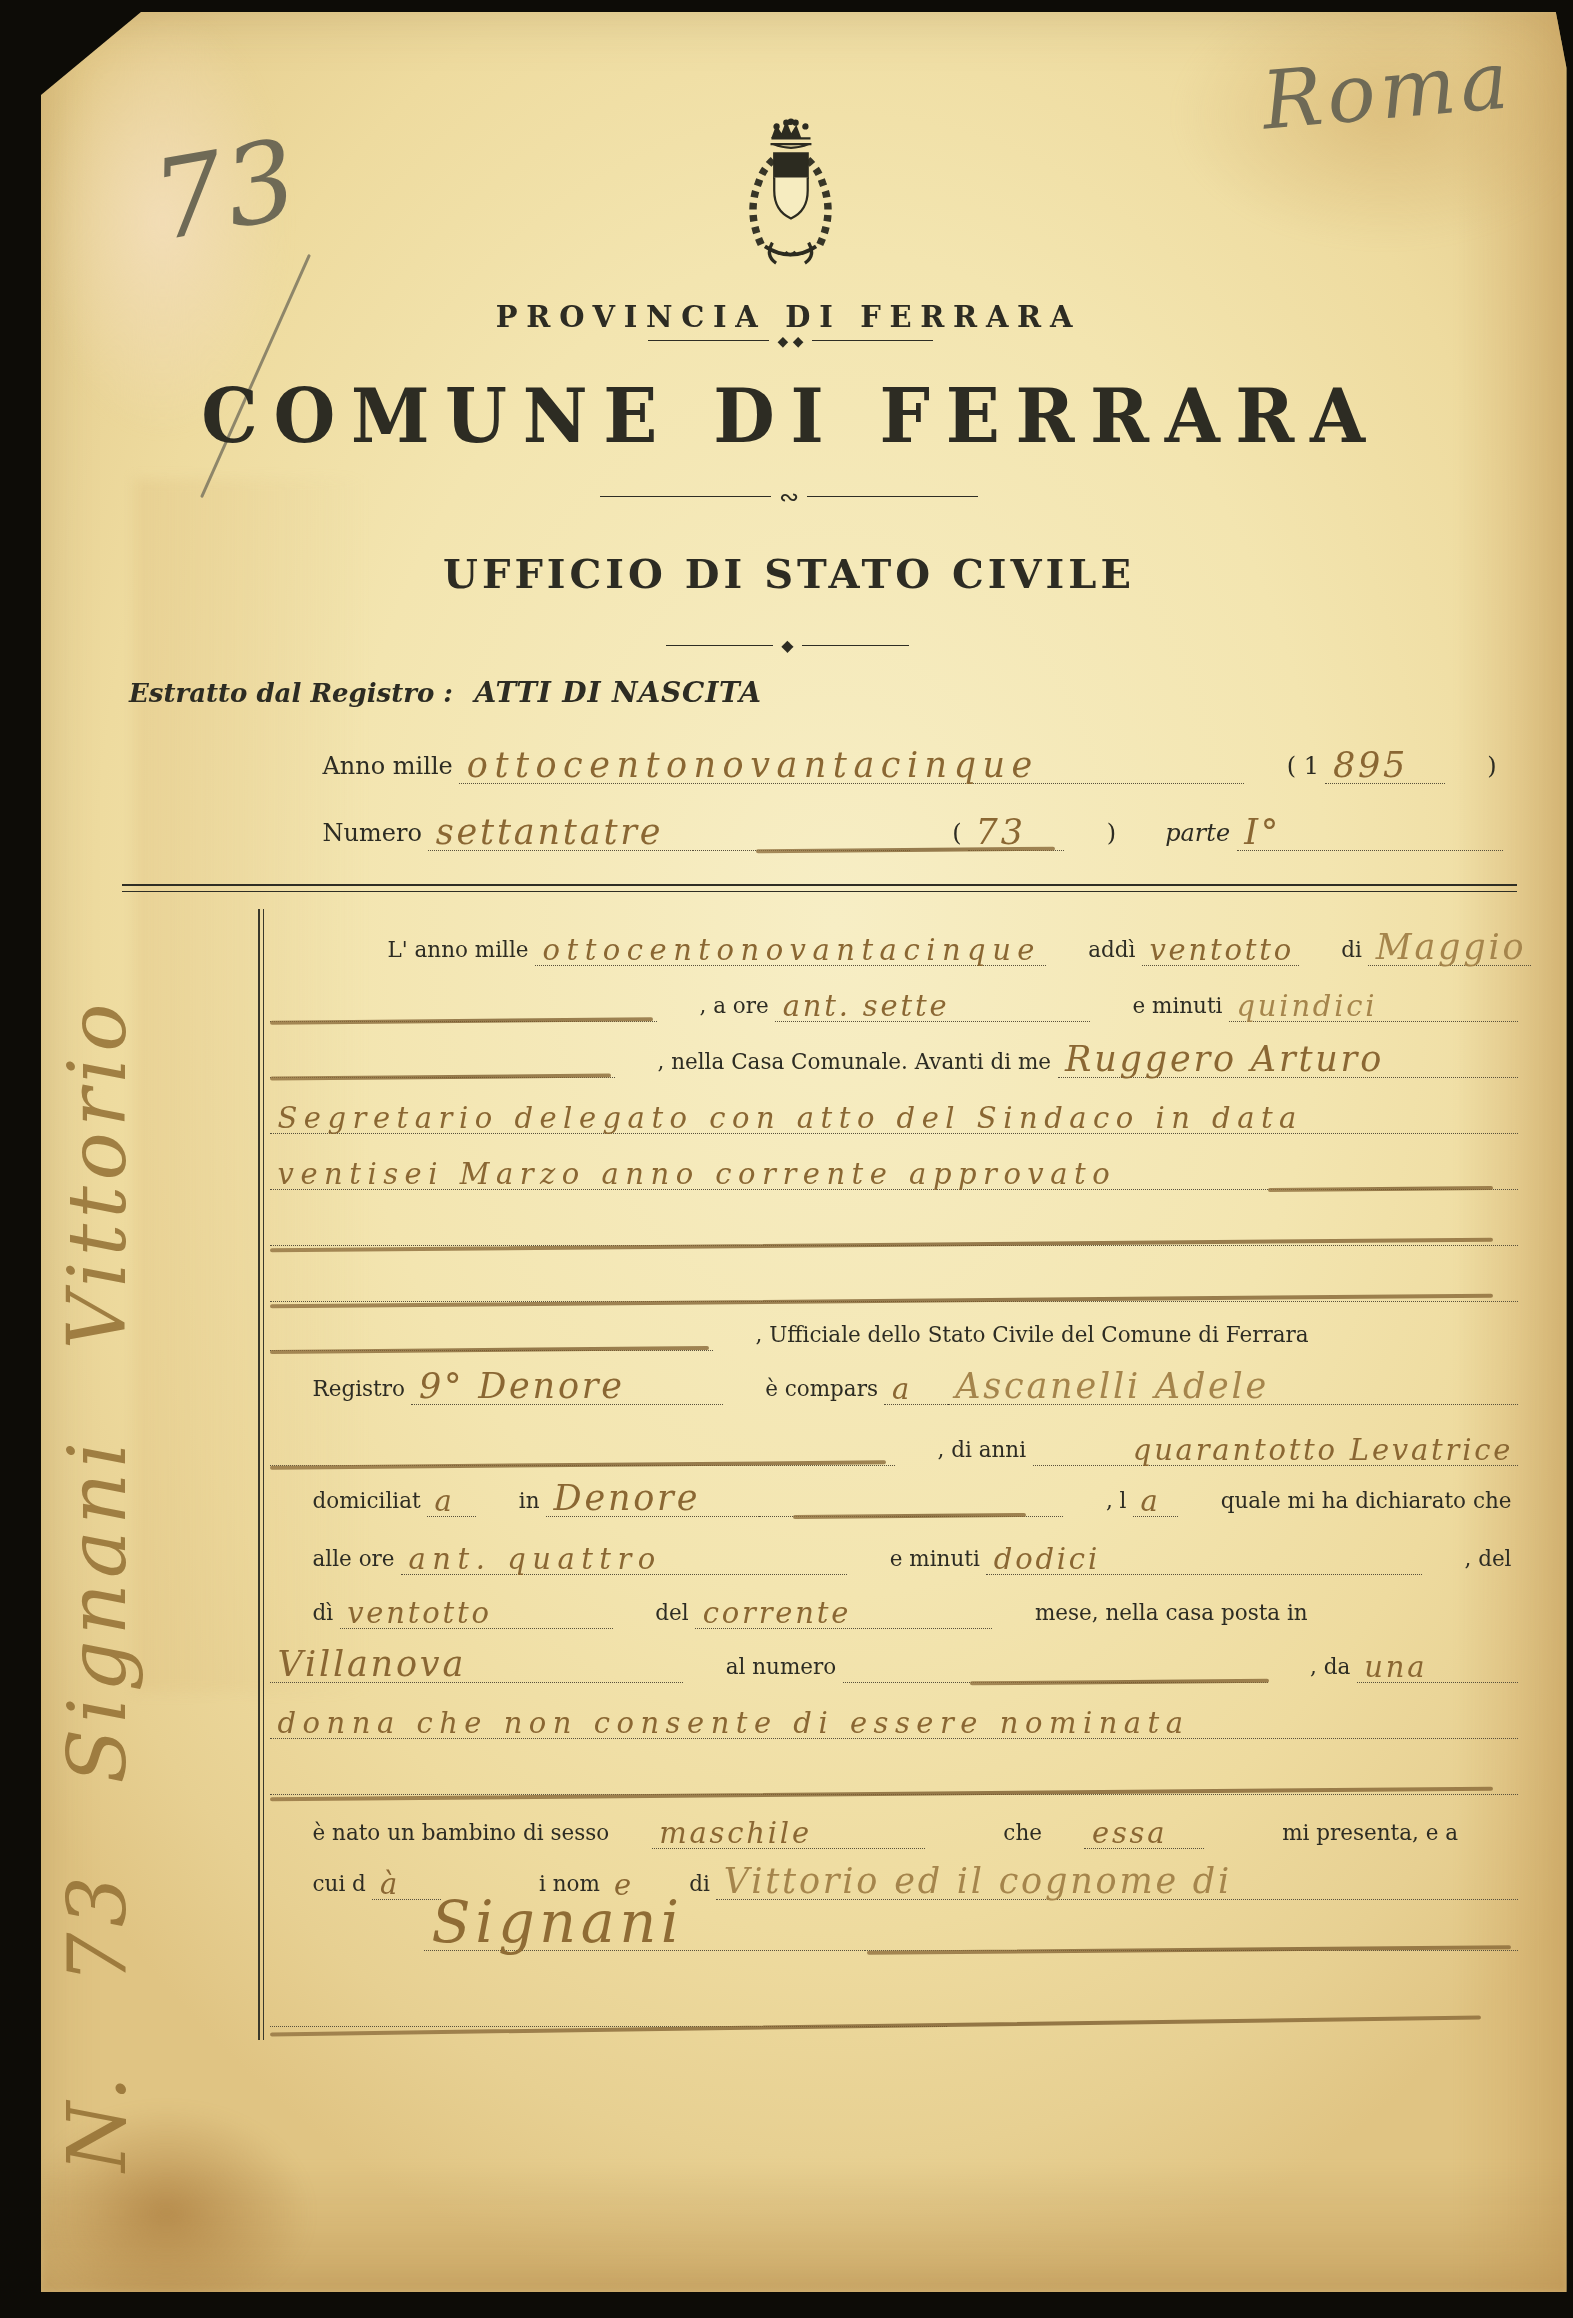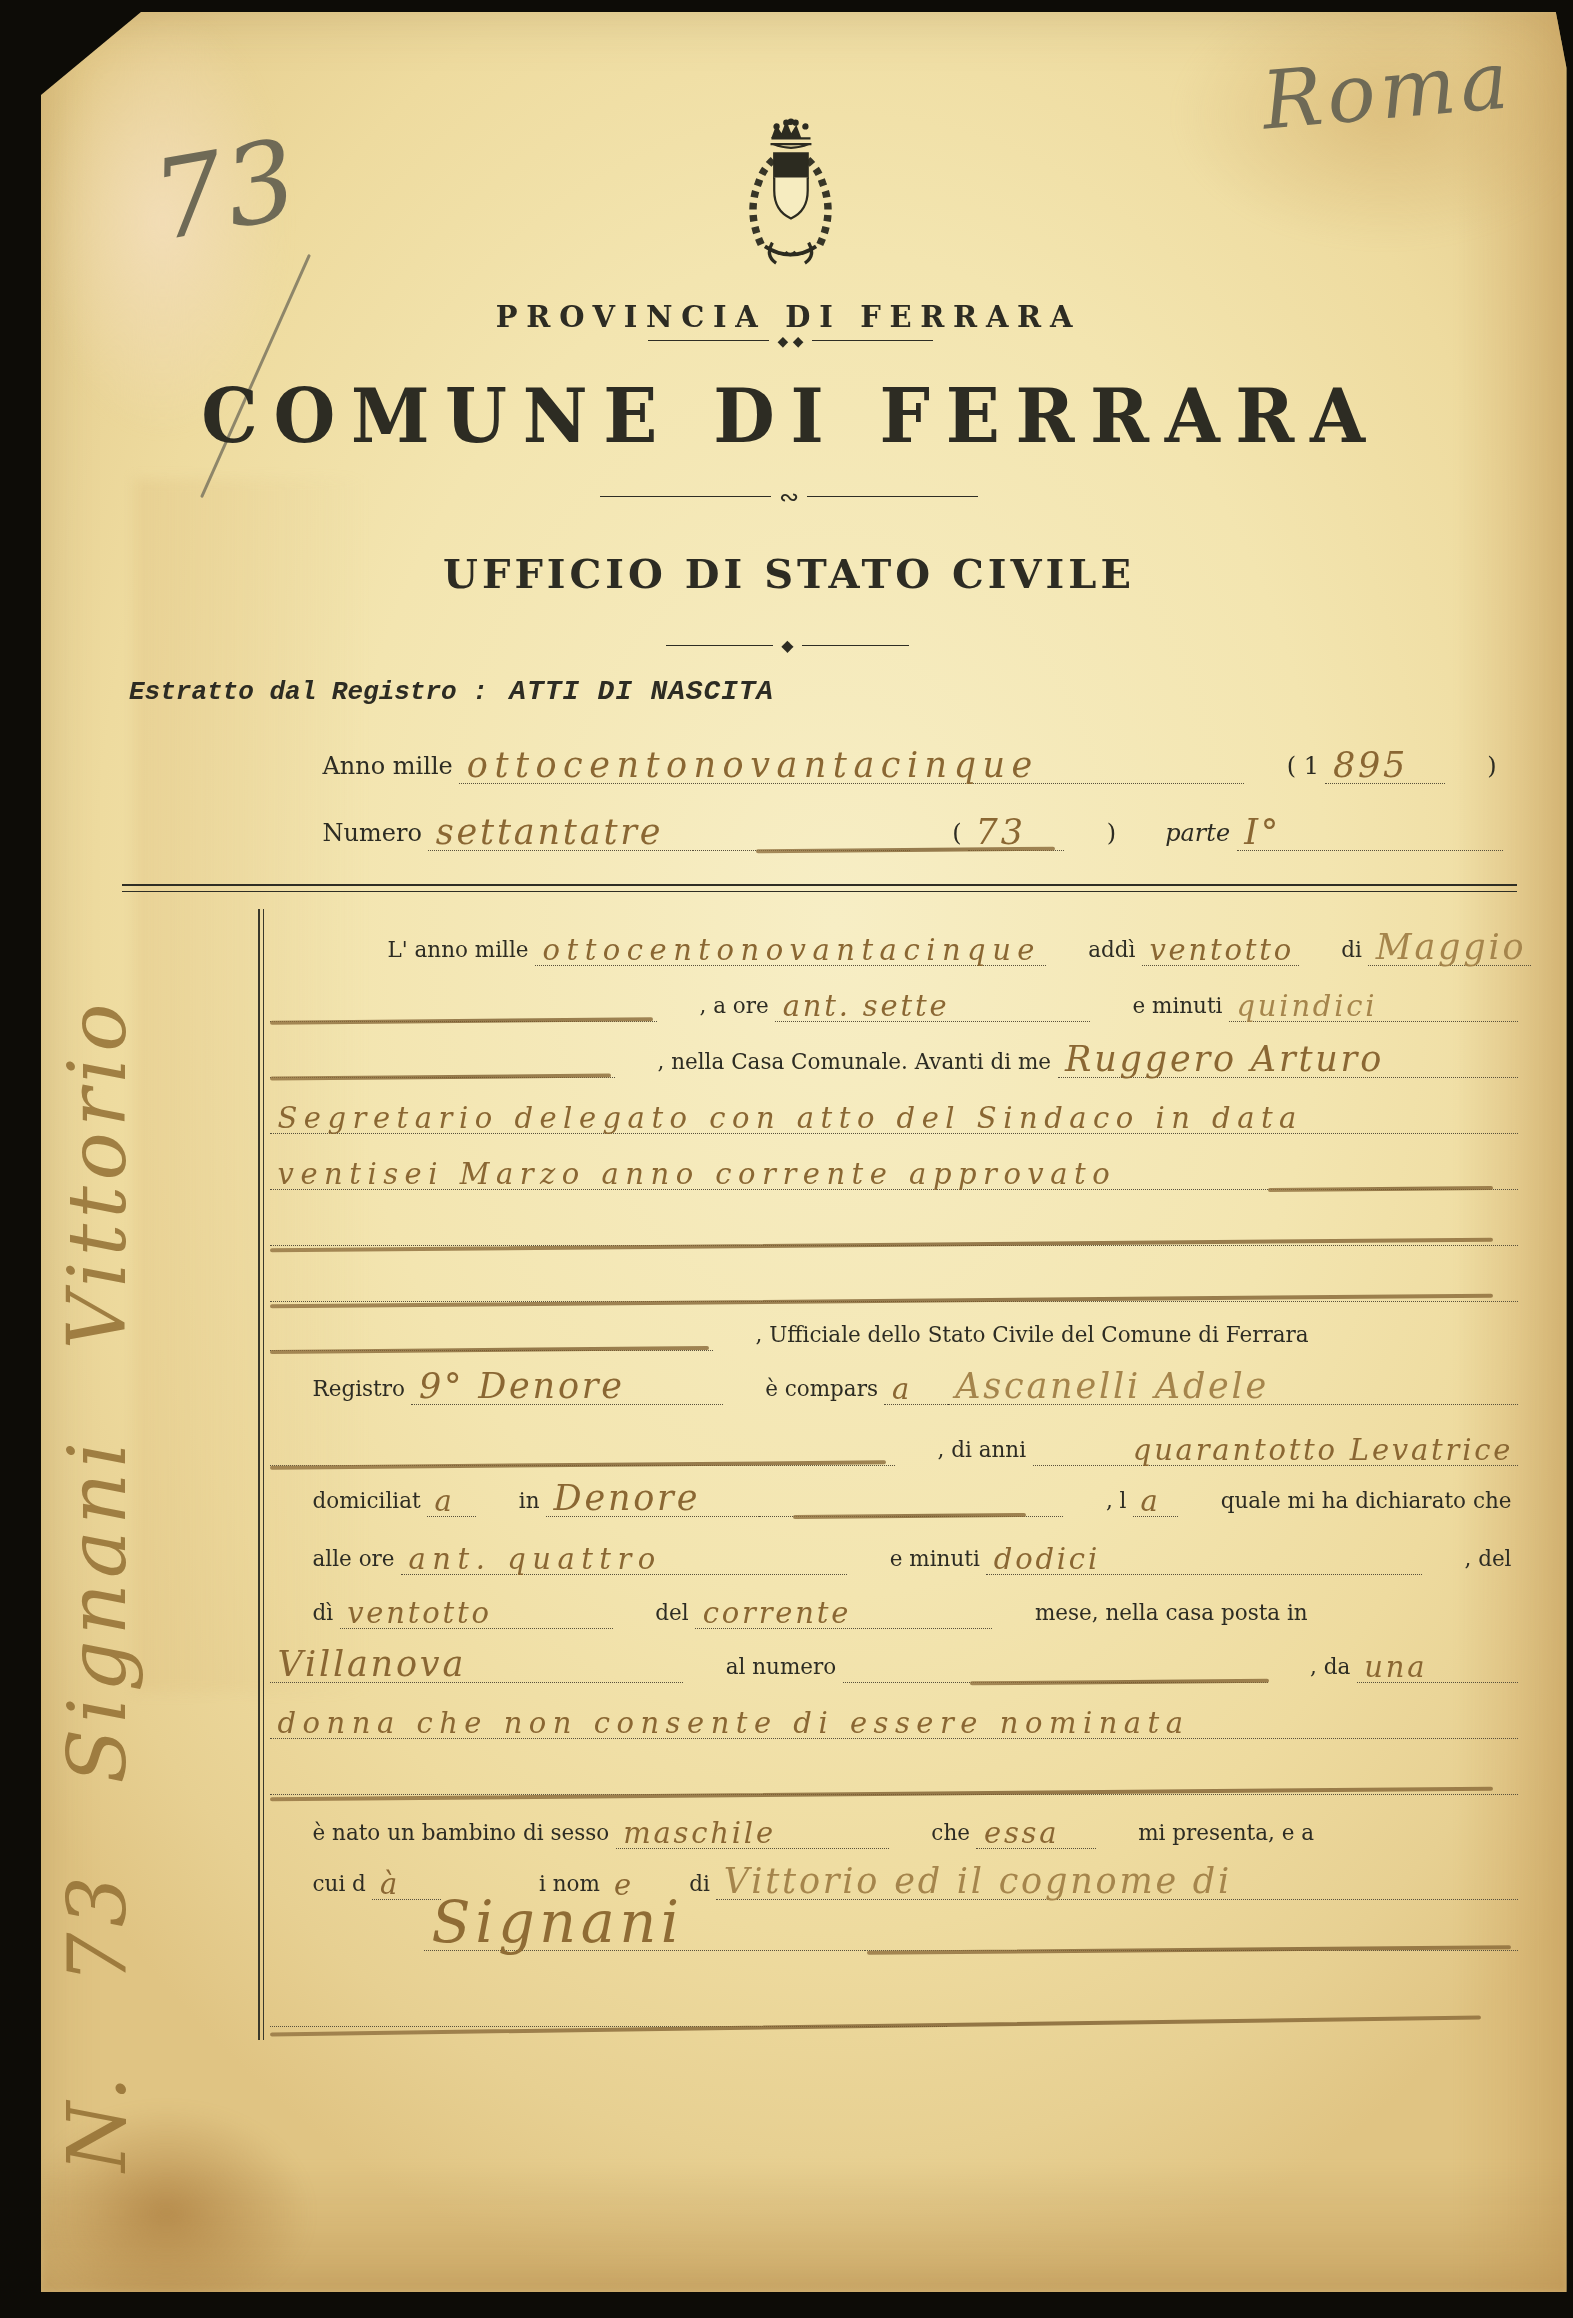--- a/index.html
+++ b/index.html
@@ -23,21 +23,21 @@
   .st-mid{left:93px;top:467px;width:233px;height:1213px;background:linear-gradient(to right,rgba(222,192,128,.35),rgba(222,192,128,0));filter:blur(5.6px);}
   
   .print{color:#2d2c23;}
   .ctr{text-align:center;}
   #provincia{position:absolute;left:373px;width:831px;top:300px;font-size:29px;letter-spacing:.30em;font-weight:bold;}
   #comune{position:absolute;left:84px;width:1414px;top:374px;font-size:71px;letter-spacing:.22em;font-weight:bold;transform:scale(1,1.05);}
   #ufficio{position:absolute;left:418px;width:742px;top:550px;font-size:40px;letter-spacing:.10em;font-weight:bold;}
   .rule-orn{position:absolute;display:flex;align-items:center;color:#2d2c23;}
   .rule-orn .ln{flex:1;border-top:1.9px solid #2e2d24;}
   .rule-orn .orn{padding:0 8.4px;font-size:18.7px;line-height:0;}
-  #estratto{position:absolute;left:129px;top:676px;font-style:italic;font-weight:bold;color:#2d2c23;font-family:Liberation Mono, monospace;}
+  #estratto{position:absolute;left:129px;top:676px;font-style:italic;font-weight:bold;color:#2d2c23;}
   #estratto .lab{font-size:26px;margin-right:21.5px;}
   #estratto .val{font-size:28px;letter-spacing:.03em;}
   #dblrule{position:absolute;left:122px;width:1395px;top:884px;height:4.7px;border-top:2.3px solid #2f2e24;border-bottom:1.9px solid #2f2e24;}
   
   .frow{position:absolute;left:270px;right:55px;height:55px;display:flex;align-items:flex-end;}
   .p{font-size:21.5px;color:#2d2c23;white-space:nowrap;padding:0 6.5px 3.7px 6.5px;margin-left:36px;}
   .h{font-style:italic;color:#8a6733;white-space:nowrap;font-size:29px;letter-spacing:2.8px;
      border-bottom:1.9px dotted #59513c;padding:0 4.7px 0.9px 7.5px;line-height:.95;}
   .h.lg{font-size:35px;}
   .h.huge{font-size:57px;letter-spacing:4.7px;color:#8f6c35;}
@@ -258,21 +258,21 @@
 
   <div class="frow" style="top:1684px;">
     <span class="h wide grow">donna che non consente di essere nominata</span>
   </div>
 
   <div class="frow" style="top:1740px;">
     <span class="dots grow"></span>
     <div class="strike" style="left:0;width:98%;"></div>
   </div>
 
-  <div class="frow" style="top:1794px;">
+  <div class="frow" style="top:1794px;gap:36px;">
     <span class="p">è nato un bambino di sesso</span>
     <span class="h" style="flex:0 0 261px;">maschile</span>
     <span class="p">che</span>
     <span class="h" style="flex:0 0 107px;">essa</span>
     <span class="p grow">mi presenta, e a</span>
   </div>
 
   <div class="frow" style="top:1845px;">
     <span class="p">cui d</span>
     <span class="h" style="flex:0 0 56px;">à</span>

